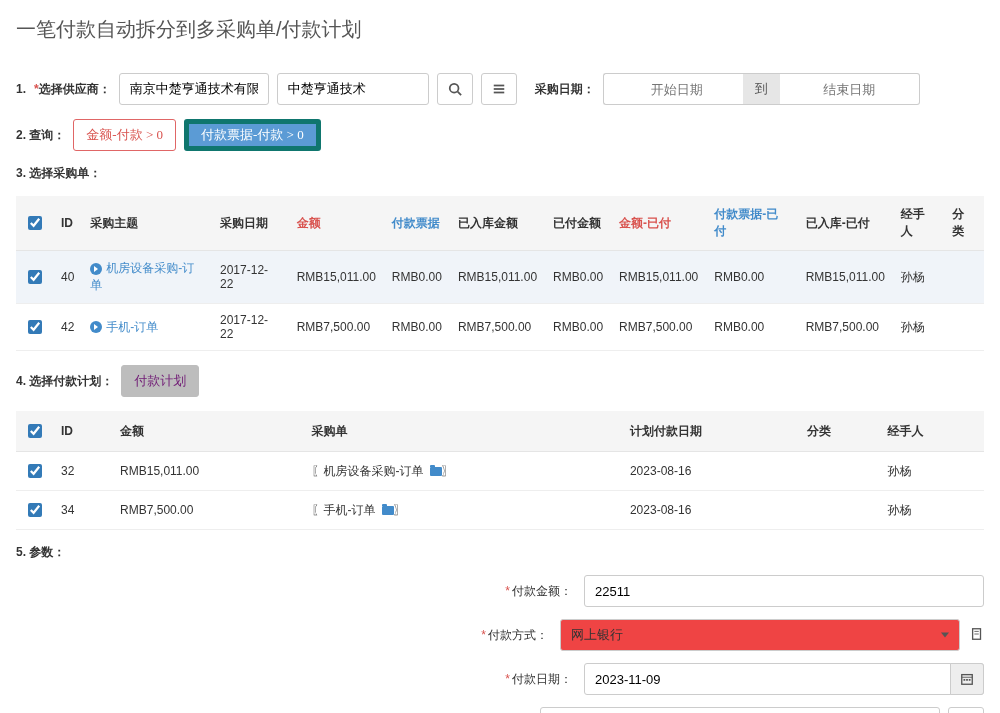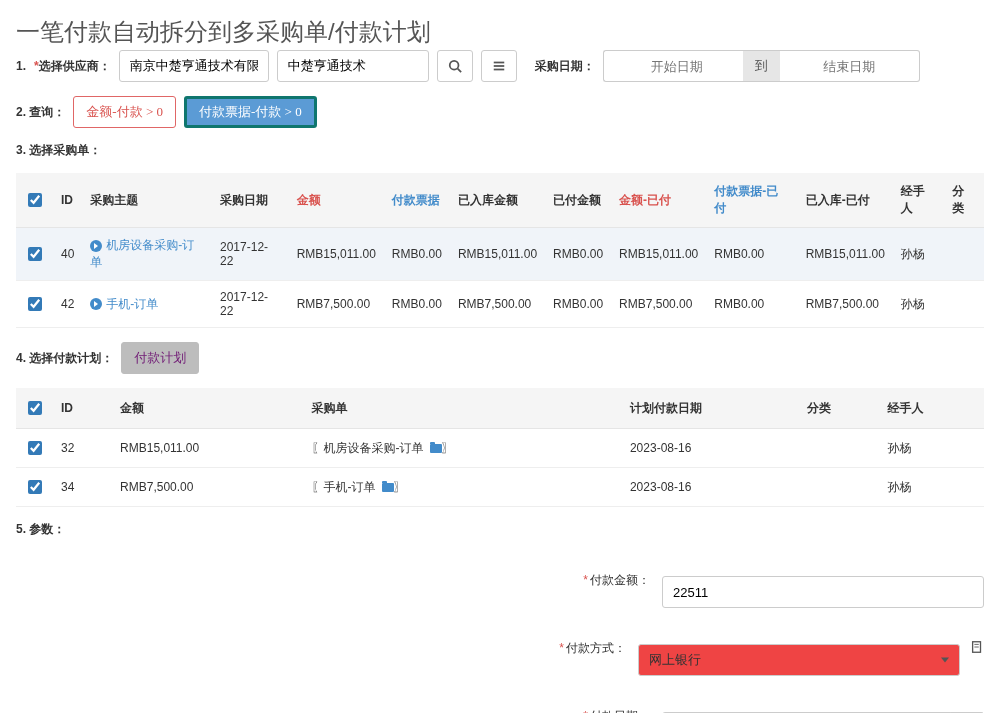--- a/index.html
+++ b/index.html
@@ -5,23 +5,23 @@
   * { box-sizing: border-box; }
   body {
     font-family: "Helvetica Neue", Arial, "PingFang SC", "Microsoft YaHei", sans-serif;
     font-size: 13px;
     color: #333;
     margin: 0;
     padding: 16px;
     background: #fff;
   }
   h2.page-title {
-    font-size: 24px;
+    font-size: 20px;
     font-weight: 400;
-    margin: 0 0 2px 0;
+    margin: 0 0 30px 0;
     color: #555;
   }
   .row { display: flex; align-items: center; gap: 8px; margin-bottom: 14px; flex-wrap: wrap; }
   .label { font-size: 12px; font-weight: 600; color: #333; }
   .req { color: #d9534f; }
   input[type="text"], .form-control {
     border: 1px solid #ccc;
     border-radius: 3px;
     padding: 6px 10px;
     font-size: 13px;
@@ -41,21 +41,21 @@
     font-family: Liberation Serif, serif;
   }
   .btn-outline-red {
     border: 1px solid #e06666;
     color: #d9534f;
     background: #fff;
     padding: 7px 12px;
   }
   .btn-blue {
     background: #5b9bd5;
-    border: 3px solid #0f766e;
+    border: 5px solid #0f766e;
     color: #fff;
     padding: 7px 12px;
   }
   .btn-grey {
     background: #bdbdbd;
     color: #701a75;
     border: 1px solid #bdbdbd;
     padding: 6px 12px;
   }
   .date-group { display: flex; align-items: stretch; }
@@ -141,21 +141,21 @@
   }
   input[type="checkbox"] {
     width: 14px; height: 14px;
     accent-color: #337ab7;
   }
 
   .form-section { margin-top: 8px; }
   .form-row { display: flex; align-items: center; margin-bottom: 12px; justify-content: flex-end; }
   .form-label { width: 80px; text-align: right; margin-right: 12px; font-size: 12px; }
   .form-label .req { margin-right: 2px; }
-  .form-field { width: 322px; position: relative; margin-top: 24px; }
+  .form-field { width: 400px; position: relative; }
   .form-field .form-control { width: 100%; }
   .select-control {
     width: 100%;
     border: 1px solid #ccc;
     border-radius: 3px;
     padding: 6px 28px 6px 10px;
     height: 32px;
     background: #ef4444;
     position: relative;
     display: flex;

